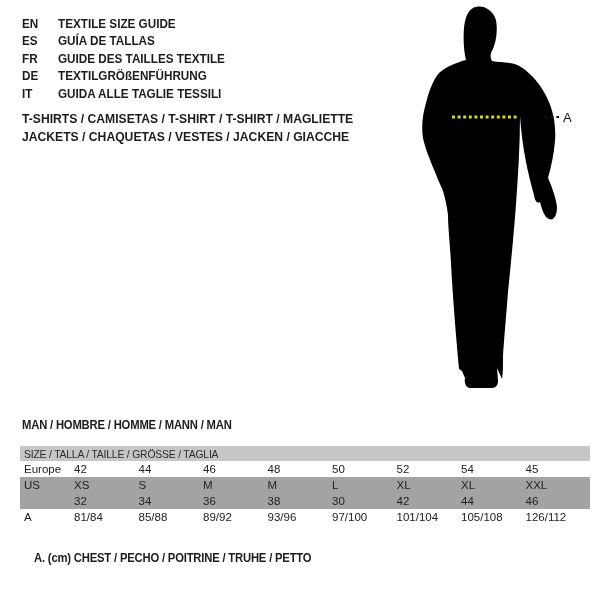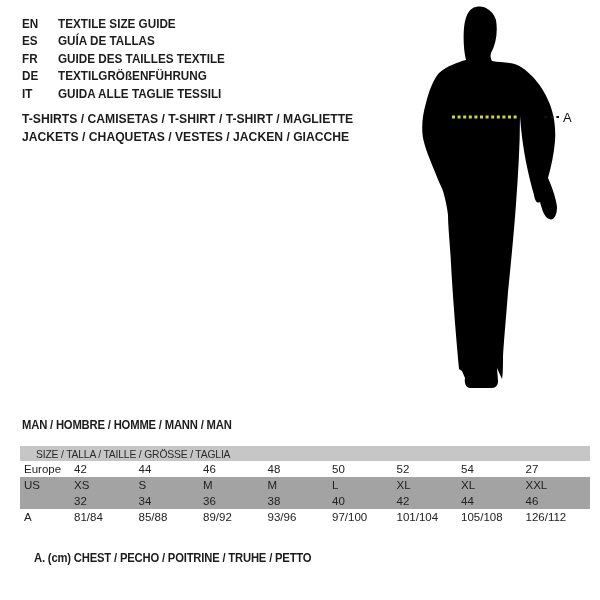--- a/index.html
+++ b/index.html
@@ -18,21 +18,21 @@
   .cat-line{display:block;transform:scaleX(0.9);transform-origin:0 50%;white-space:nowrap;}
   
   .man-svg{position:absolute;left:415px;top:0;width:160px;height:400px;}
   
   .man-label{position:absolute;top:418px;left:22px;font-size:12.5px;font-weight:bold;white-space:nowrap;}
   
   table.size-table{position:absolute;top:446px;left:20px;width:570px;border-collapse:collapse;table-layout:fixed;}
   table.size-table td{padding:0;height:16px;vertical-align:middle;font-size:11.5px;color:#222;}
   table.size-table td.lbl{text-align:left;padding-left:4px;margin-left:40px;}
   table.size-table col.c-label{width:54px;}
-  tr.hdr td{background:#c6c6c6;text-align:left;padding-left:16px;height:15px;font-size:11.5px;color:#2a2a2a;}
+  tr.hdr td{background:#c6c6c6;text-align:left;padding-left:4px;height:15px;font-size:11.5px;color:#2a2a2a;}
   tr.hdr td span{display:inline-block;}
   tr.stripe td{background:#a3a3a3;}
   
   .footnote{position:absolute;top:551px;left:34px;font-size:12.5px;font-weight:bold;white-space:nowrap;}
 </style>
 </head>
 <body>
 
 <div class="lang-block">
   <div class="lang-row">
@@ -102,40 +102,40 @@
   </tr>
   <tr>
     <td class="lbl">Europe</td>
     <td>42</td>
     <td>44</td>
     <td>46</td>
     <td>48</td>
     <td>50</td>
     <td>52</td>
     <td>54</td>
-    <td>27</td>
+    <td>45</td>
   </tr>
   <tr class="stripe">
     <td class="lbl">US</td>
     <td>XS</td>
     <td>S</td>
     <td>M</td>
     <td>M</td>
     <td>L</td>
     <td>XL</td>
     <td>XL</td>
     <td>XXL</td>
   </tr>
   <tr class="stripe">
     <td class="lbl"></td>
     <td>32</td>
     <td>34</td>
     <td>36</td>
     <td>38</td>
-    <td>40</td>
+    <td>30</td>
     <td>42</td>
     <td>44</td>
     <td>46</td>
   </tr>
   <tr>
     <td class="lbl">A</td>
     <td>81/84</td>
     <td>85/88</td>
     <td>89/92</td>
     <td>93/96</td>

